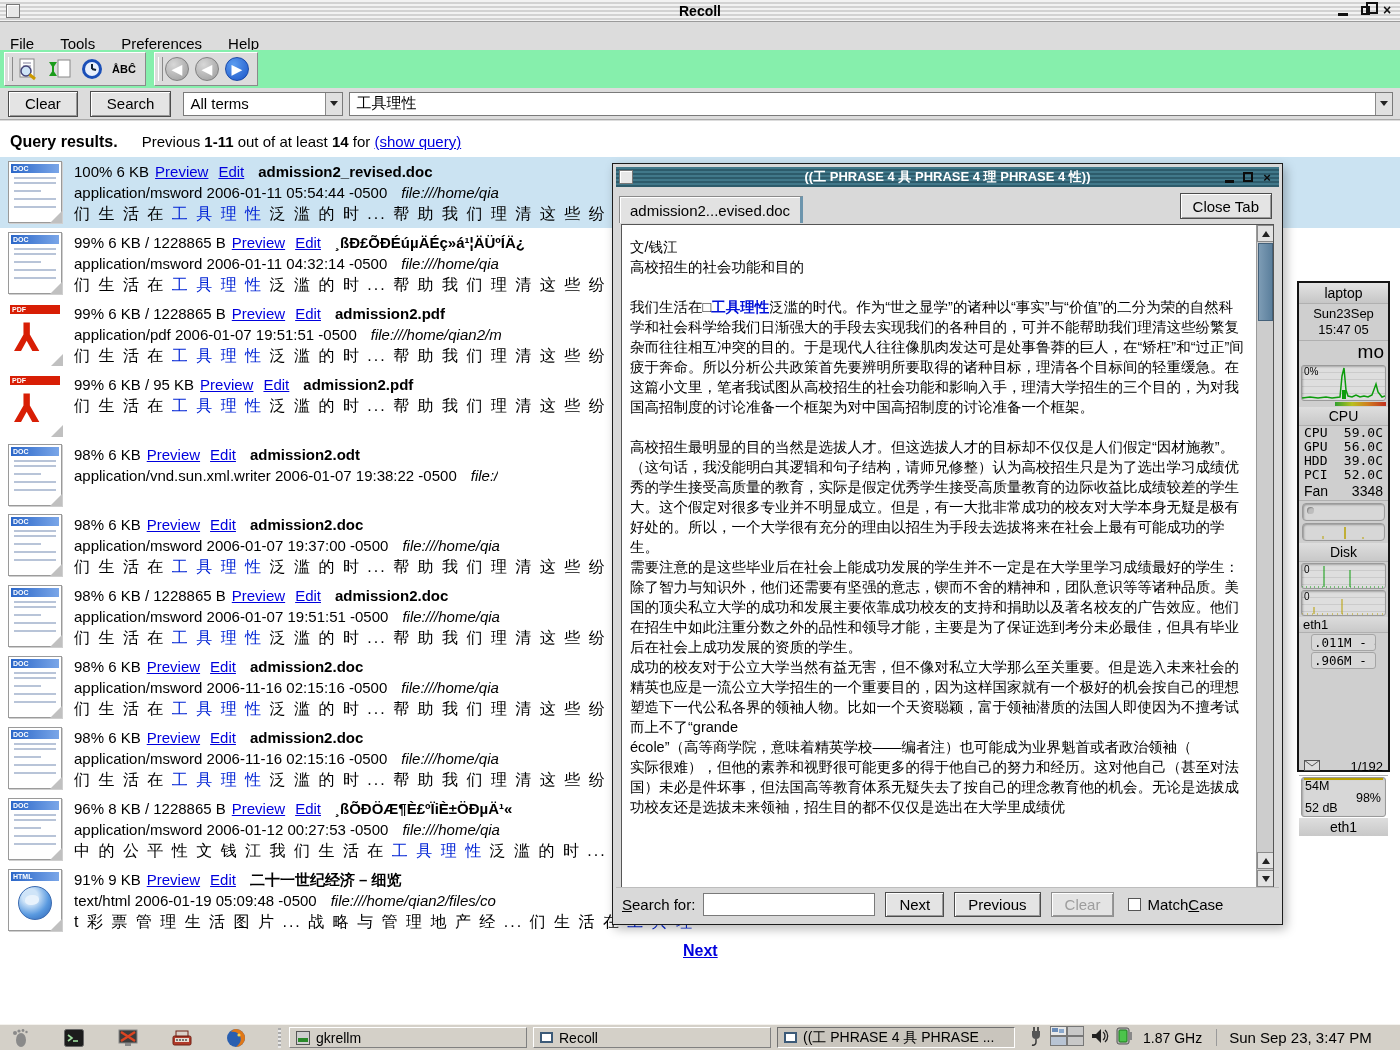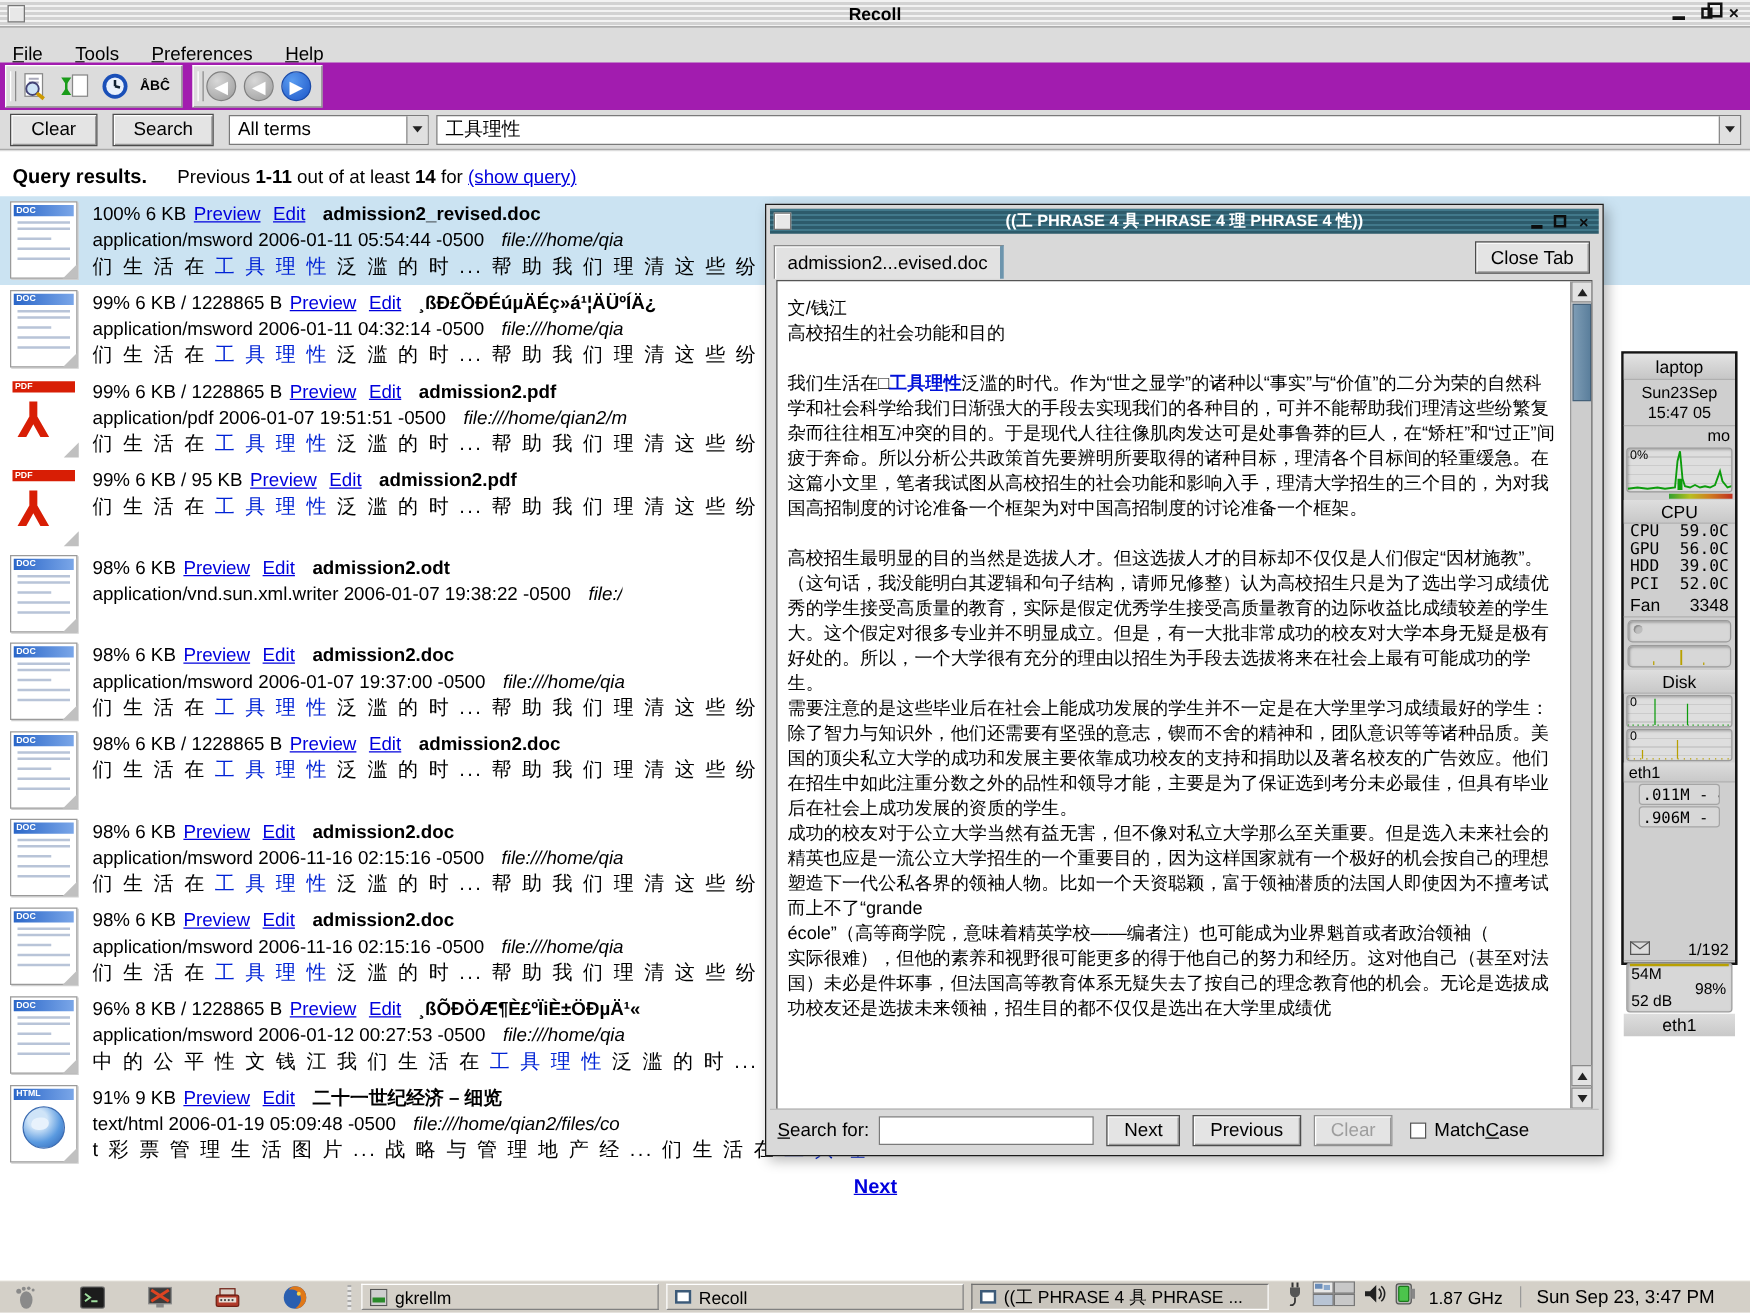--- a/index.html
+++ b/index.html
@@ -28,21 +28,21 @@
         font-size:14px; font-weight:bold; color:#111; }
   .wc .minbar { width:10px; height:3px; background:#111; margin-top:9px; }
   .wc .restore { width:9px; height:9px; border:2px solid #111; position:relative; }
   .wc .restore:before { content:""; position:absolute; left:3px; top:-6px; width:8px; height:8px; border:2px solid #111; }
 
   .menubar { position:absolute; left:0; top:23px; width:1400px; height:42px;
     background:#dcdcdc; display:flex; align-items:center; gap:26px; padding-left:10px;
     font-size:15px; border-bottom:1px solid #c2c2c2; }
   .menu-item { display:inline-block; }
 
-  .toolbar { position:absolute; left:0; top:50px; width:1400px; height:38px; background:#a21caf;
+  .toolbar { position:absolute; left:0; top:50px; width:1400px; height:38px; background:#86efac;
     display:flex; align-items:center; gap:8px; padding-left:4px; }
   .tb-group { height:34px; display:flex; align-items:center; gap:6px; padding:0 8px 0 10px;
     background:#dcdcdc; border:1px solid #fff; border-right-color:#8a8a8a; border-bottom-color:#8a8a8a;
     position:relative; }
   .tb-group:before { content:""; position:absolute; left:3px; top:4px; bottom:4px; width:3px;
     border-left:1px solid #fff; border-right:1px solid #8a8a8a; }
   .tb-ico { width:26px; height:26px; display:flex; align-items:center; justify-content:center; }
   .navc { width:24px; height:24px; border-radius:50%; display:flex; align-items:center; justify-content:center;
     color:#fff; font-size:14px; font-weight:bold;
     background:radial-gradient(circle at 35% 30%, #d8d8d8, #9a9a9a); border:1px solid #808080; }
@@ -142,21 +142,21 @@
   .findbar .btn.disabled { color:#9d9d9d; border-color:#8f8f8f; }
   .checkbox { width:13px; height:13px; background:#fff; border:1px solid #555; margin:0 6px 0 14px; }
 
   
   .gk { position:absolute; left:1297px; top:281px; width:93px; height:491px;
     background:#cfcfcf; border:2px solid #141414; font-size:13px; color:#000; }
   .gk-sec { border-bottom:1px solid #b0b0b0; position:relative; }
   .gk-host { text-align:center; padding:2px 0; font-size:14px;
     background:linear-gradient(180deg,#e3e3e3,#c6c6c6); }
   .gk-date { text-align:center; font-size:13px; line-height:16px; padding:2px 0; }
-  .gk-mo { text-align:right; padding:0 4px 1px 0; font-size:13px; }
+  .gk-mo { text-align:right; padding:0 4px 1px 0; font-size:19px; }
   .gk-chart { margin:1px 2px; background:repeating-linear-gradient(180deg,#dedede 0 6px,#cbcbcb 6px 7px);
     border:1px solid #9a9a9a; border-radius:3px; position:relative; overflow:hidden;
     box-shadow:inset 1px 1px 2px rgba(0,0,0,.25); }
   .gk-chart .cl { position:absolute; left:2px; top:0; font-size:10px; }
   .gk-strip { height:4px; margin:0 2px 1px 2px;
     background:linear-gradient(90deg,#cfcfcf 0 40%,#30a030 40%,#b8c020 60%,#d08020 78%,#c03020 100%); }
   .gk-h { text-align:center; font-size:14px; padding:1px 0;
     background:linear-gradient(180deg,#dedede,#c8c8c8); }
   .gk-temp { display:flex; justify-content:space-between; padding:0 5px;
     font-family:"DejaVu Sans Mono",monospace; font-size:13px; line-height:14px; }
@@ -389,20 +389,21 @@
             <div class="tline" style="top:15px;"></div>
             <div class="tline" style="top:20px;"></div>
             <div class="tline" style="top:28px; right:20px;"></div>
             <div class="tline" style="top:36px;"></div>
             <div class="tline" style="top:44px;"></div>
             <div class="fold"></div>
           </div>
         </div>
       <div class="res-body">
         <div class="res-l1"><span class="lead">98% 6 KB / 1228865 B</span><span class="link">Preview</span><span class="link">Edit</span><span class="res-title">admission2.doc</span></div>
+        <div><span class="res-meta">application/msword  2006-01-07 19:51:51 -0500</span><span class="res-url">file:///home/qia</span></div>
         <div class="res-snip"><span>们 生 活 在 </span><span class="snip-hl">工 具 理 性</span><span> 泛 滥 的 时 ... 帮 助 我 们 理 清 这 些 纷 ... 之 外 的</span></div>
       </div>
     </div>
 
     <div class="res-row">
       <div class="res-icon">
           <div class="thumb framed">
             <div class="bar">DOC</div>
             <div class="tline" style="top:15px;"></div>
             <div class="tline" style="top:20px;"></div>

